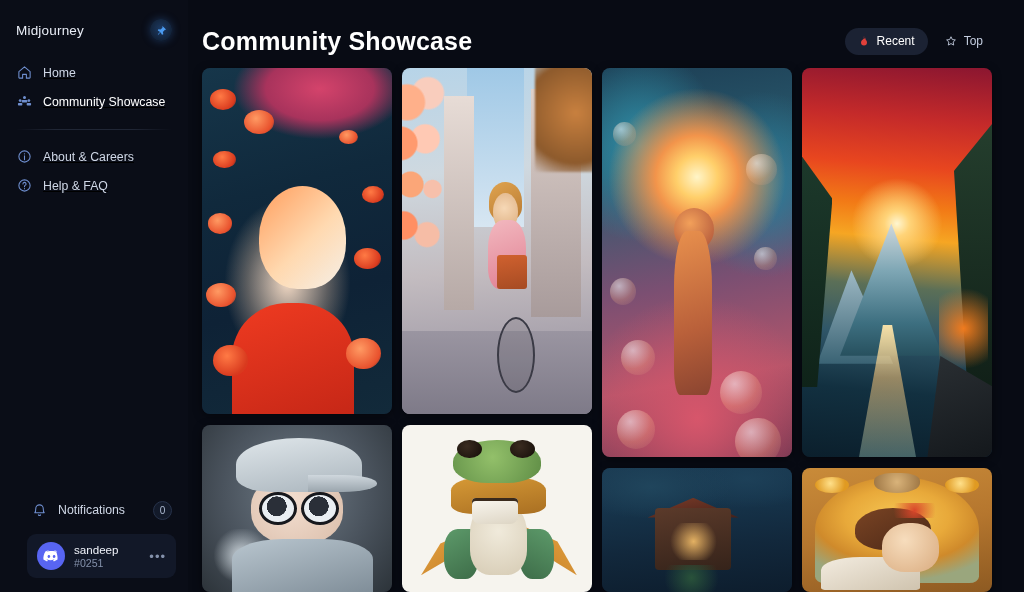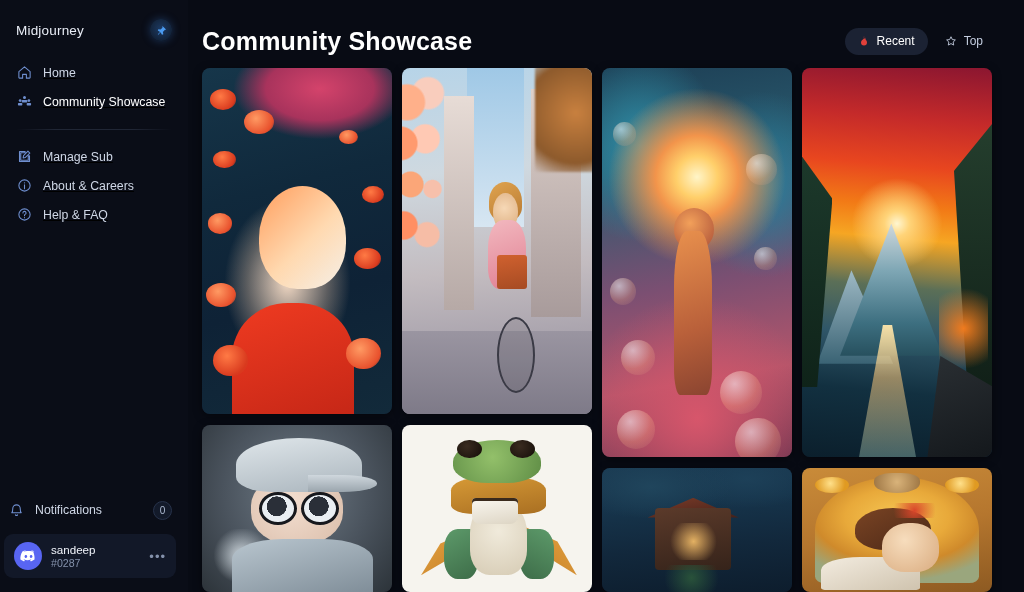--- a/index.html
+++ b/index.html
@@ -40,21 +40,21 @@
   .nav-item .ico { width: 16px; height: 16px; flex: 0 0 16px; display:flex; align-items:center; justify-content:center; }
   .nav-item .ico svg { width: 15px; height: 15px; }
   .nav-label { color: #cfd7e6; font-size: 12.3px; white-space: nowrap; }
   .nav-item.active .nav-label { color: #ffffff; }
 
   .divider {
     height: 1px; margin: 13px 16px 12px 16px;
     background: linear-gradient(90deg, rgba(255,255,255,0) 0%, rgba(140,160,200,.17) 25%, rgba(140,160,200,.17) 75%, rgba(255,255,255,0) 100%);
   }
 
-  .sidebar-bottom { margin-top: auto; padding: 0 12px 14px 4px; }
+  .sidebar-bottom { margin-top: auto; padding: 0 12px 14px 27px; }
   .notif-row {
     display: flex; align-items: center; gap: 11px;
     height: 30px; padding: 0 4px; cursor: pointer;
   }
   .notif-row .ico { width: 16px; height: 16px; display:flex; align-items:center; justify-content:center; }
   .notif-row .ico svg { width: 15px; height: 15px; }
   .notif-label { color: #cfd7e6; font-size: 12.3px; }
   .notif-badge {
     margin-left: auto; width: 19px; height: 19px; border-radius: 50%;
     background: #131a2a; border: 1px solid #27324a;
@@ -303,29 +303,20 @@
               <rect x="7.5" y="9.5" width="9" height="4" rx="1.2"></rect>
               <rect x="1.5" y="14.5" width="7" height="4" rx="1.2"></rect>
               <rect x="15.5" y="14.5" width="7" height="4" rx="1.2"></rect>
             </svg>
         </span>
         <span class="nav-label">Community Showcase</span>
       </div>
 
       <div class="divider"></div>
 
-      <div class="nav-item">
-        <span class="ico">
-          <svg viewBox="0 0 24 24" fill="none" stroke="#6f8fd0" stroke-width="1.7" stroke-linejoin="round">
-              <path d="M4 4h9v2H6v12h12v-7h2v9H4z"></path>
-              <path d="M13.5 13.5l7-7-3-3-7 7-.7 3.7z"></path>
-            </svg>
-        </span>
-        <span class="nav-label">Manage Sub</span>
-      </div>
 
       <div class="nav-item">
         <span class="ico">
           <svg viewBox="0 0 24 24" fill="none" stroke="#6f8fd0" stroke-width="1.7">
               <circle cx="12" cy="12" r="9"></circle>
               <path d="M12 11v6" stroke-linecap="round"></path>
               <circle cx="12" cy="7.6" r="1" fill="#6f8fd0" stroke="none"></circle>
             </svg>
         </span>
         <span class="nav-label">About &amp; Careers</span>
@@ -358,21 +349,21 @@
       </div>
 
       <div class="user-card">
         <span class="avatar">
           <svg viewBox="0 0 24 18" fill="#ffffff">
               <path d="M20.3 1.6A17 17 0 0 0 16 .2l-.3.5a15.6 15.6 0 0 1 3.8 1.6A15 15 0 0 0 12 1.3a15 15 0 0 0-7.5 1A15.6 15.6 0 0 1 8.3.7L8 .2A17 17 0 0 0 3.7 1.6C1 5.6.3 9.5.6 13.3a17 17 0 0 0 5.2 2.6l1-1.7a11 11 0 0 1-1.8-.9l.4-.3a12 12 0 0 0 10.3 0l.4.3c-.6.4-1.2.7-1.8.9l1 1.7a17 17 0 0 0 5.2-2.6c.4-4.4-.6-8.3-2.2-11.7zM8.3 11c-1 0-1.9-.9-1.9-2.1S7.2 6.8 8.3 6.8c1 0 1.9 1 1.9 2.1S9.3 11 8.3 11zm7.4 0c-1 0-1.9-.9-1.9-2.1s.8-2.1 1.9-2.1 1.9 1 1.9 2.1S16.7 11 15.7 11z"></path>
             </svg>
         </span>
         <span class="user-text">
           <span class="user-name">sandeep</span>
-          <span class="user-tag">#0287</span>
+          <span class="user-tag">#0251</span>
         </span>
         <span class="user-more">•••</span>
       </div>
 
     </div>
   </aside>
 
   <main class="main">
 
     <div class="topbar">

